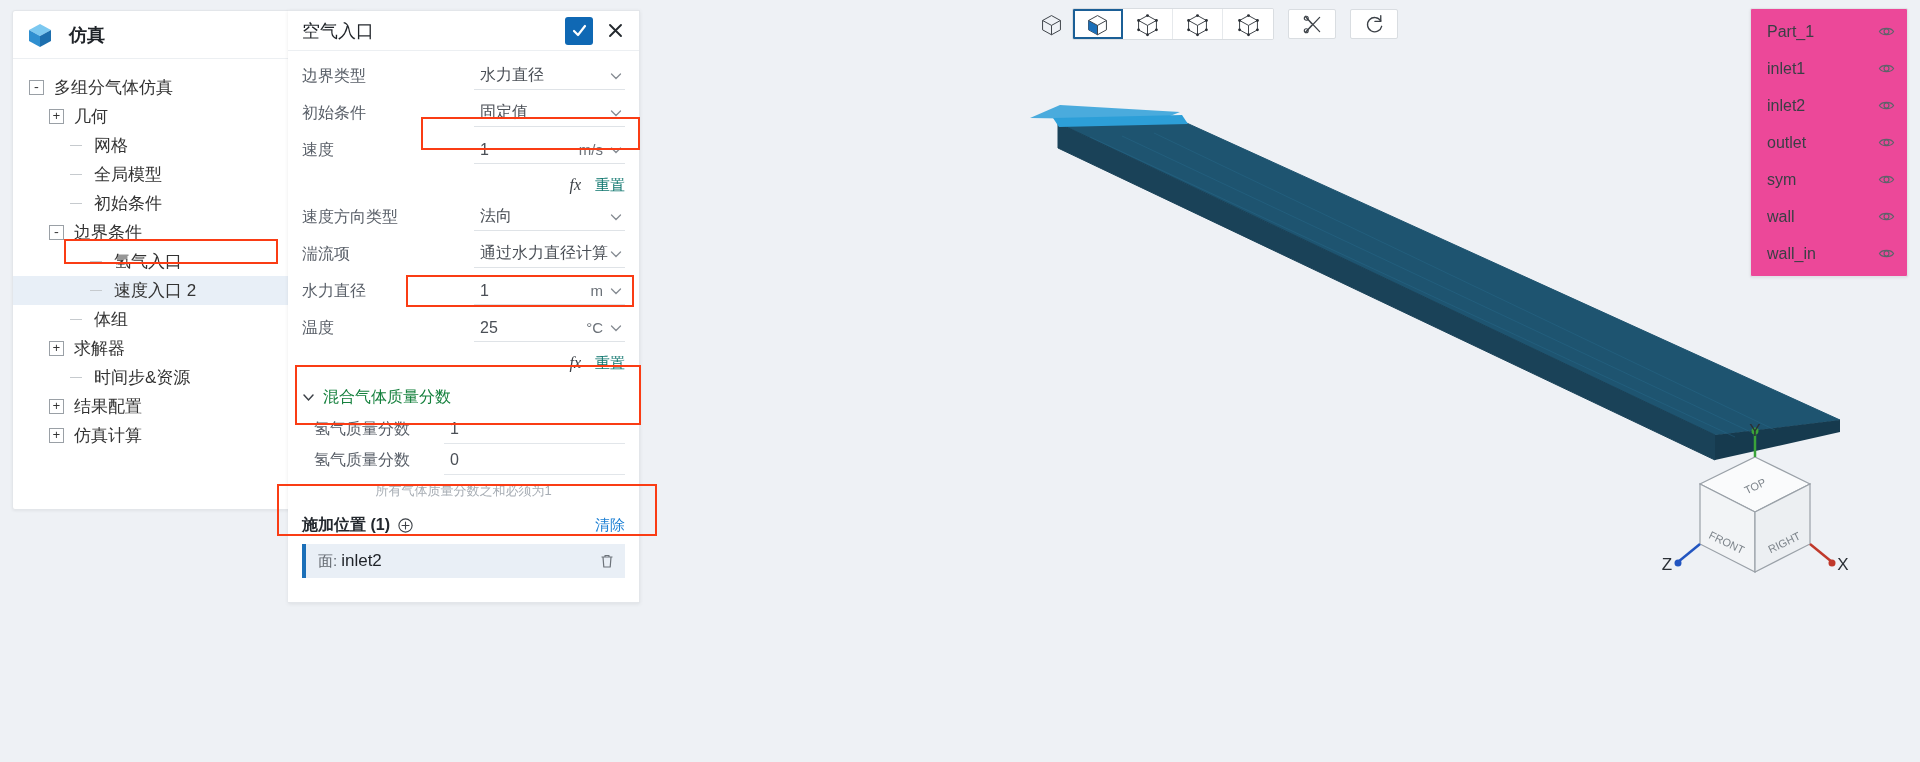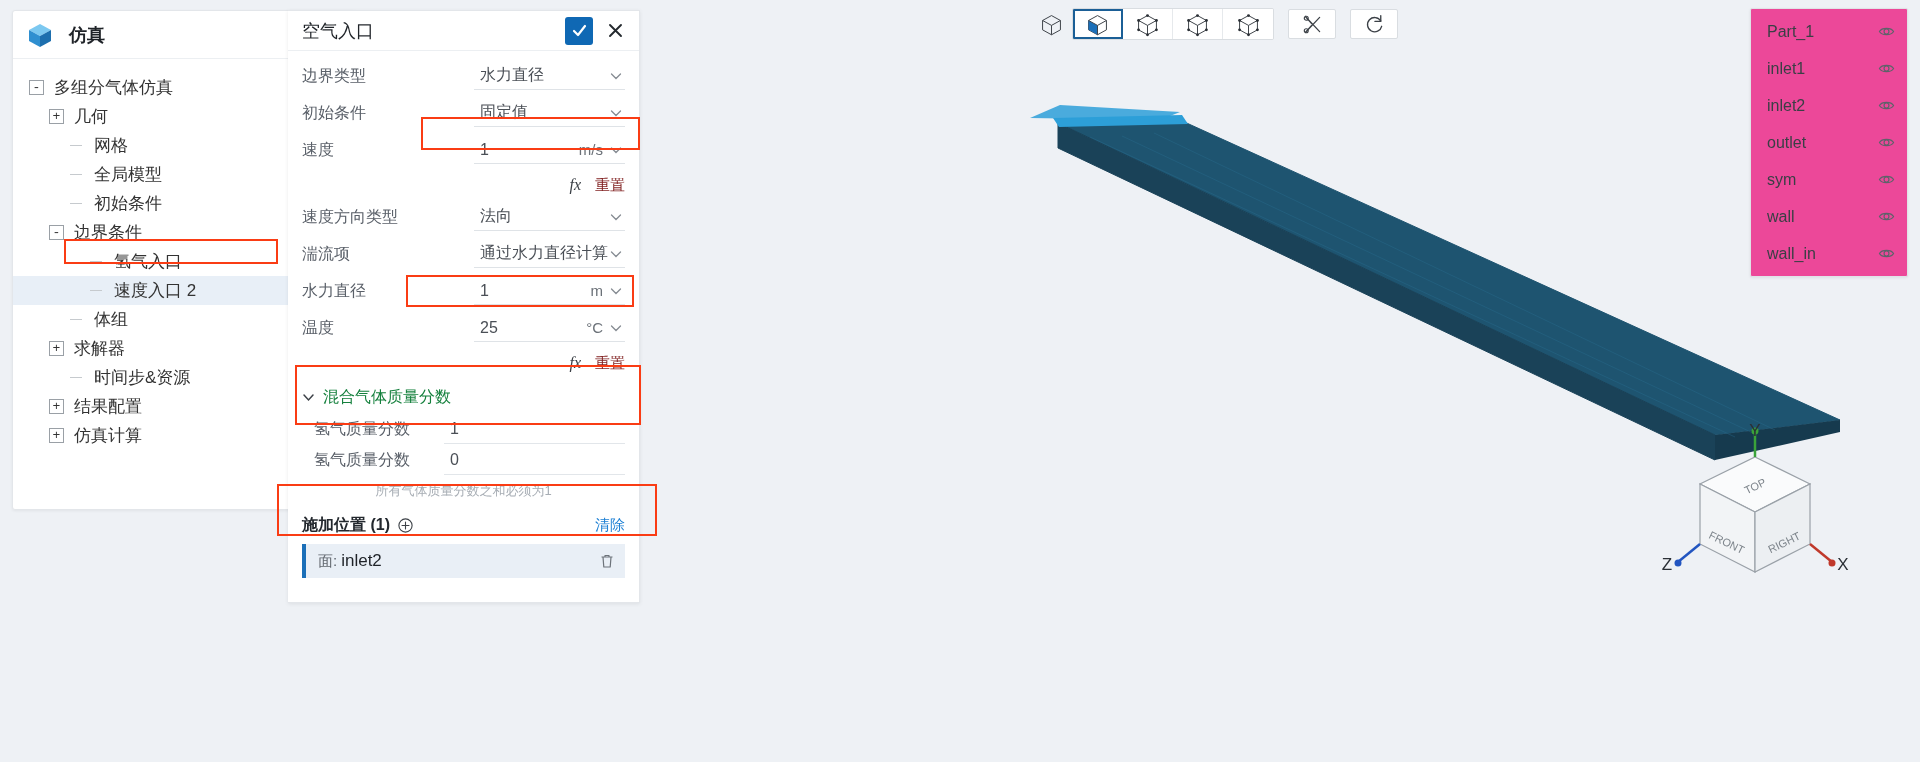--- a/index.html
+++ b/index.html
@@ -198,21 +198,21 @@
   .fx-btn {
     font-style: italic;
     font-family: "Liberation Serif", serif;
     font-size: 16px;
     color: #3c4147;
     cursor: pointer;
     text-align: right;
   }
   .reset-btn {
     font-size: 15px;
-    color: #7f1d1d;
+    color: #0f766e;
     cursor: pointer;
   }
   .section-head {
     display: flex;
     align-items: center;
     gap: 8px;
     font-size: 16px;
     color: #15803d;
     margin: 10px 0 6px 0;
     height: 22px;

